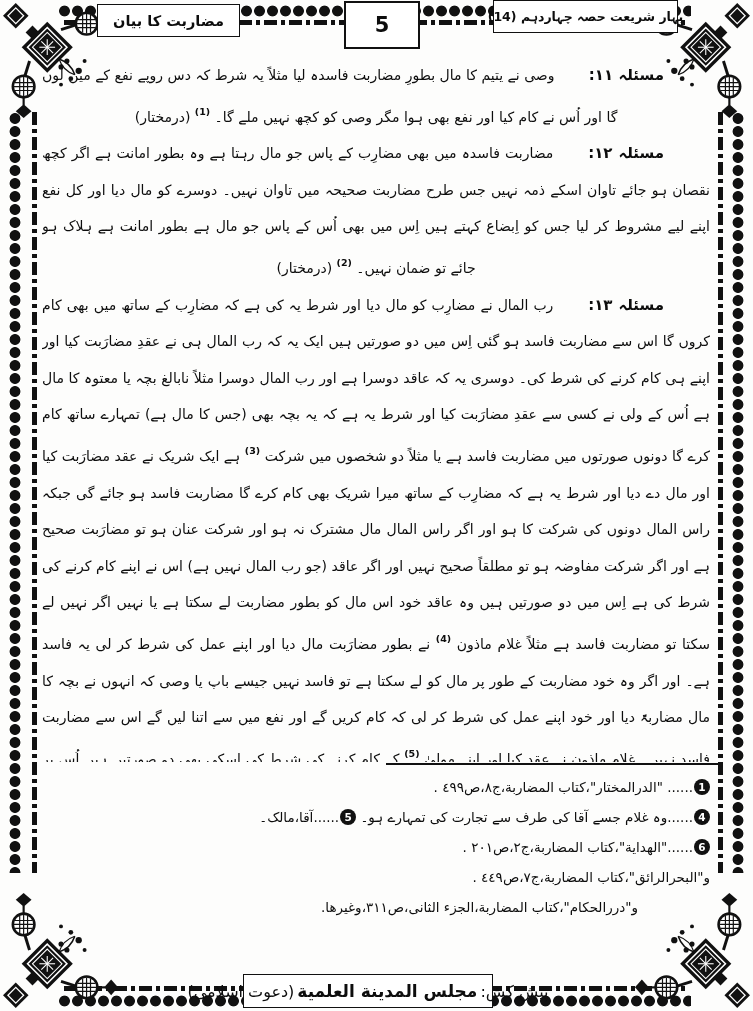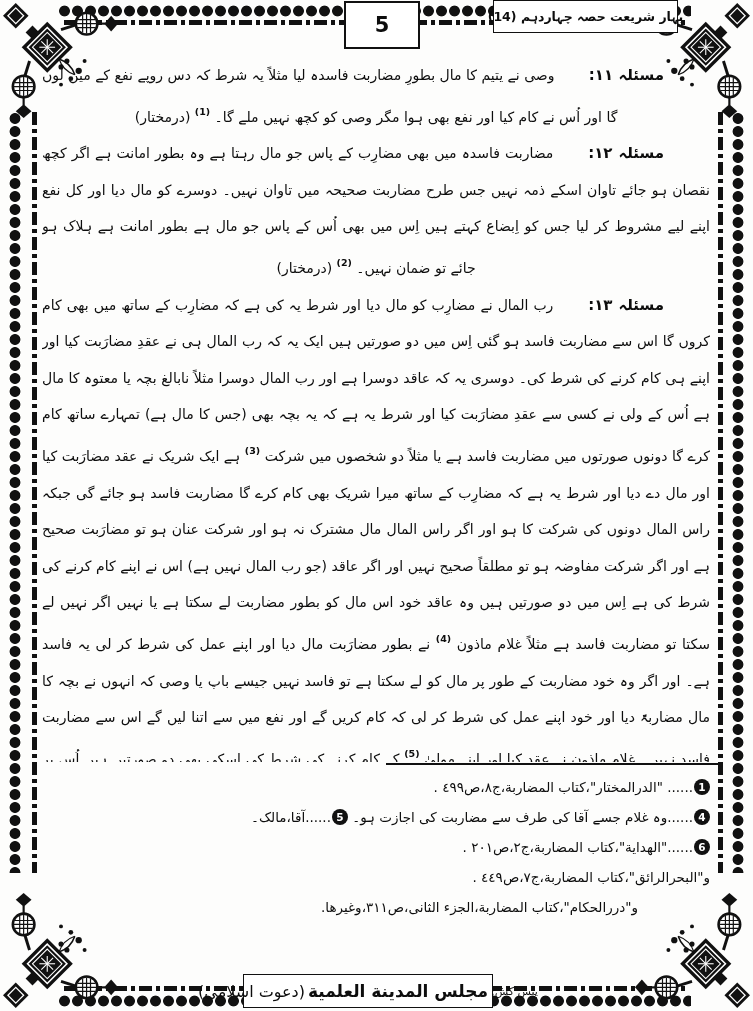--- a/index.html
+++ b/index.html
@@ -70,21 +70,21 @@
     background:#111; color:#fff; font-size:10.5px; line-height:16px;
     text-align:center; font-weight:bold; vertical-align:1px; margin-left:1px;
   }
   
   .box-footer{
     position:absolute; left:243px; top:974px; width:248px; height:32px;
     background:#fff; border:1.5px solid #111; z-index:3;
     display:flex; direction:rtl; align-items:center; justify-content:center;
     gap:3px; white-space:nowrap;
   }
-  .footer-label{font-size:11px;}
+  .footer-label{font-size:16px;}
   .footer-publisher{font-weight:bold; font-size:17px;}
   .footer-suffix{font-size:16px;}
   .svg-defs{position:absolute; width:0; height:0;}
 </style>
 </head>
 <body>
 
 <svg class="svg-defs" aria-hidden="true">
   <defs>
     <clipPath id="clip-c1">
@@ -157,38 +157,41 @@
       <use href="#corner-orn"></use>
     </svg>
 
   <div class="v-beads left"></div>
   <div class="v-dash  left"></div>
   <div class="v-beads right"></div>
   <div class="v-dash  right"></div>
 
   <div class="h-beads top-beads"></div>
   <div class="h-dash  top-dash"></div>
+  <div class="hbox box-chapter">
+    <span>مضاربت کا بیان</span>
+  </div>
   <div class="hbox box-page">
     <span>5</span>
   </div>
   <div class="hbox box-book">
     <span>بہار شریعت حصہ چہاردہم (14)</span>
   </div>
 
   <div class="body-text">
       <p class="para"><span class="lead">مسئلہ ۱۱: </span><span>وصی نے یتیم کا مال بطورِ مضاربت فاسدہ لیا مثلاً یہ شرط کہ دس روپے نفع کے میں لوں گا اور اُس نے کام کیا اور نفع بھی ہوا مگر وصی کو کچھ نہیں ملے گا۔ </span><span class="supref">(1)</span><span> (درمختار)</span></p>
       <p class="para"><span class="lead">مسئلہ ۱۲: </span><span>مضاربت فاسدہ میں بھی مضارِب کے پاس جو مال رہتا ہے وہ بطور امانت ہے اگر کچھ نقصان ہو جائے تاوان اسکے ذمہ نہیں جس طرح مضاربت صحیحہ میں تاوان نہیں۔ دوسرے کو مال دیا اور کل نفع اپنے لیے مشروط کر لیا جس کو اِبضاع کہتے ہیں اِس میں بھی اُس کے پاس جو مال ہے بطور امانت ہے ہلاک ہو جائے تو ضمان نہیں۔ </span><span class="supref">(2)</span><span> (درمختار)</span></p>
       <p class="para"><span class="lead">مسئلہ ۱۳: </span><span>رب المال نے مضارِب کو مال دیا اور شرط یہ کی ہے کہ مضارِب کے ساتھ میں بھی کام کروں گا اس سے مضاربت فاسد ہو گئی اِس میں دو صورتیں ہیں ایک یہ کہ رب المال ہی نے عقدِ مضارَبت کیا اور اپنے ہی کام کرنے کی شرط کی۔ دوسری یہ کہ عاقد دوسرا ہے اور رب المال دوسرا مثلاً نابالغ بچہ یا معتوہ کا مال ہے اُس کے ولی نے کسی سے عقدِ مضارَبت کیا اور شرط یہ ہے کہ یہ بچہ بھی (جس کا مال ہے) تمہارے ساتھ کام کرے گا دونوں صورتوں میں مضاربت فاسد ہے یا مثلاً دو شخصوں میں شرکت </span><span class="supref">(3)</span><span> ہے ایک شریک نے عقد مضارَبت کیا اور مال دے دیا اور شرط یہ ہے کہ مضارِب کے ساتھ میرا شریک بھی کام کرے گا مضاربت فاسد ہو جائے گی جبکہ راس المال دونوں کی شرکت کا ہو اور اگر راس المال مال مشترک نہ ہو اور شرکت عنان ہو تو مضارَبت صحیح ہے اور اگر شرکت مفاوضہ ہو تو مطلقاً صحیح نہیں اور اگر عاقد (جو رب المال نہیں ہے) اس نے اپنے کام کرنے کی شرط کی ہے اِس میں دو صورتیں ہیں وہ عاقد خود اس مال کو بطور مضاربت لے سکتا ہے یا نہیں اگر نہیں لے سکتا تو مضاربت فاسد ہے مثلاً غلام ماذون </span><span class="supref">(4)</span><span> نے بطور مضارَبت مال دیا اور اپنے عمل کی شرط کر لی یہ فاسد ہے۔ اور اگر وہ خود مضاربت کے طور پر مال کو لے سکتا ہے تو فاسد نہیں جیسے باپ یا وصی کہ انہوں نے بچہ کا مال مضاربۃً دیا اور خود اپنے عمل کی شرط کر لی کہ کام کریں گے اور نفع میں سے اتنا لیں گے اس سے مضاربت فاسد نہیں۔ غلام ماذون نے عقد کیا اور اپنے مولیٰ </span><span class="supref">(5)</span><span> کے کام کرنے کی شرط کی اسکی بھی دو صورتیں ہیں اُس پر دَین ہے یا نہیں اگر دَین نہیں ہے عقد فاسد ہے ورنہ صحیح ہے جس طرح مکاتب نے عقد کیا اور مولیٰ کا کام کرنا شرط کیا یہ مطلقاً صحیح ہے۔ </span></p>
     </div>
 
   <div class="fn-sep"></div>
   <div class="footnotes">
       <div class="fn-row"><span class="fn-item"><span class="fn-num">1</span><span>...... "الدرالمختار"،کتاب المضاربة،ج۸،ص٤٩٩ .</span></span></div>
       <div class="fn-row">
-        <span class="fn-item"><span class="fn-num">4</span><span>......وہ غلام جسے آقا کی طرف سے مضاربت کی اجازت ہو۔</span></span>
+        <span class="fn-item"><span class="fn-num">4</span><span>......وہ غلام جسے آقا کی طرف سے تجارت کی تمہارے ہو۔</span></span>
         <span class="fn-item"><span class="fn-num">5</span><span>......آقا،مالک۔</span></span>
       </div>
       <div class="fn-row"><span class="fn-item"><span class="fn-num">6</span><span>......"الهداية"،کتاب المضاربة،ج۲،ص۲۰۱ .</span></span></div>
       <div class="fn-row"><span class="fn-item"><span>و"البحرالرائق"،کتاب المضاربة،ج۷،ص٤٤٩ .</span></span></div>
       <div class="fn-row"><span class="fn-item"><span>و"دررالحکام"،کتاب المضاربة،الجزء الثانی،ص۳۱۱،وغیرها.</span></span></div>
     </div>
 
   <div class="h-dash  bot-dash"></div>
   <div class="h-beads bot-beads"></div>
   <div class="box-footer">

